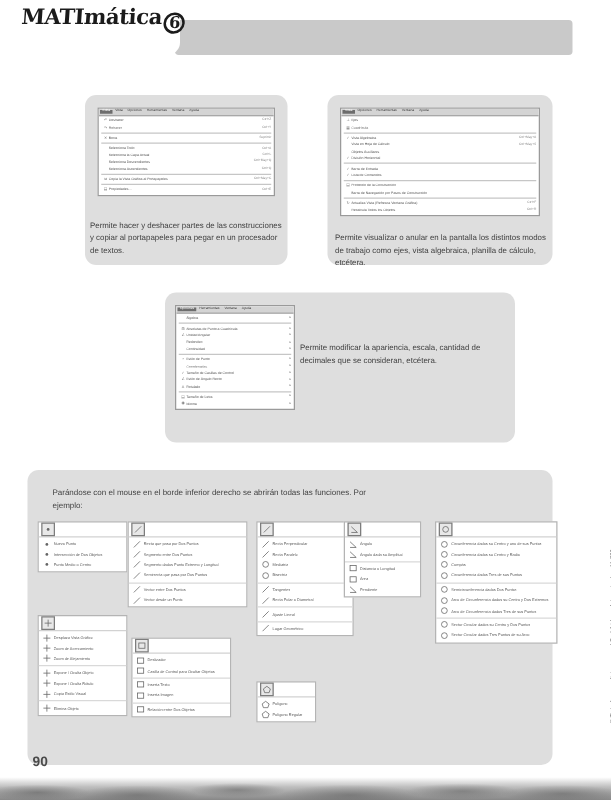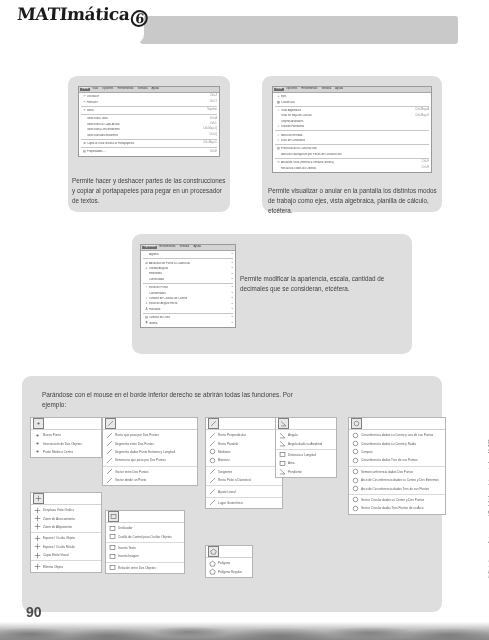--- a/index.html
+++ b/index.html
@@ -127,21 +127,21 @@
     position:absolute; right:2px; top:300px;
     transform-origin: right top;
     transform: rotate(-90deg) translate(-100%, 0);
     font-size:4.4px; color:#5c5c5c; white-space:nowrap;
     letter-spacing:0.2px;
   }
 
   
   .pagenum {
     position:absolute; left:26px; top:604px;
-    font-size:14px; font-weight:bold; color:#4a4a4a;
+    font-size:11px; font-weight:bold; color:#4a4a4a;
   }
   .footer-texture {
     position:absolute; left:0; bottom:0; width:489px; height:26px;
     background:
       linear-gradient(to bottom, rgba(255,255,255,0) 0%, rgba(120,120,120,0.0) 30%, rgba(110,110,110,0.45) 60%, rgba(95,95,95,0.75) 100%);
   }
   .footer-texture::after{
     content:""; position:absolute; left:0; right:0; bottom:0; height:20px;
     background:
       radial-gradient(ellipse 60px 9px at 30px 14px, rgba(90,90,90,.55), transparent 70%),

